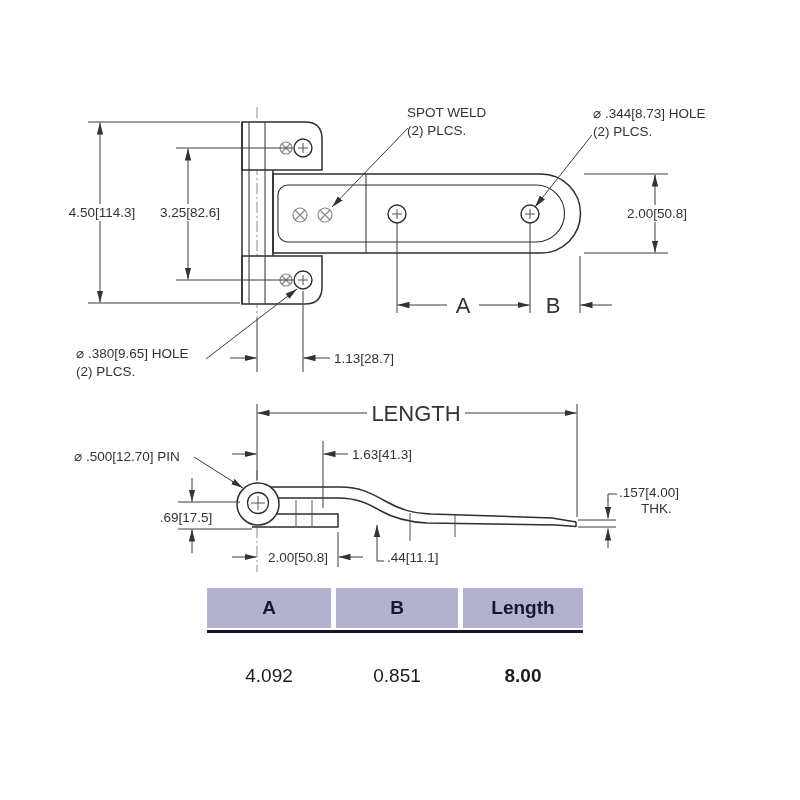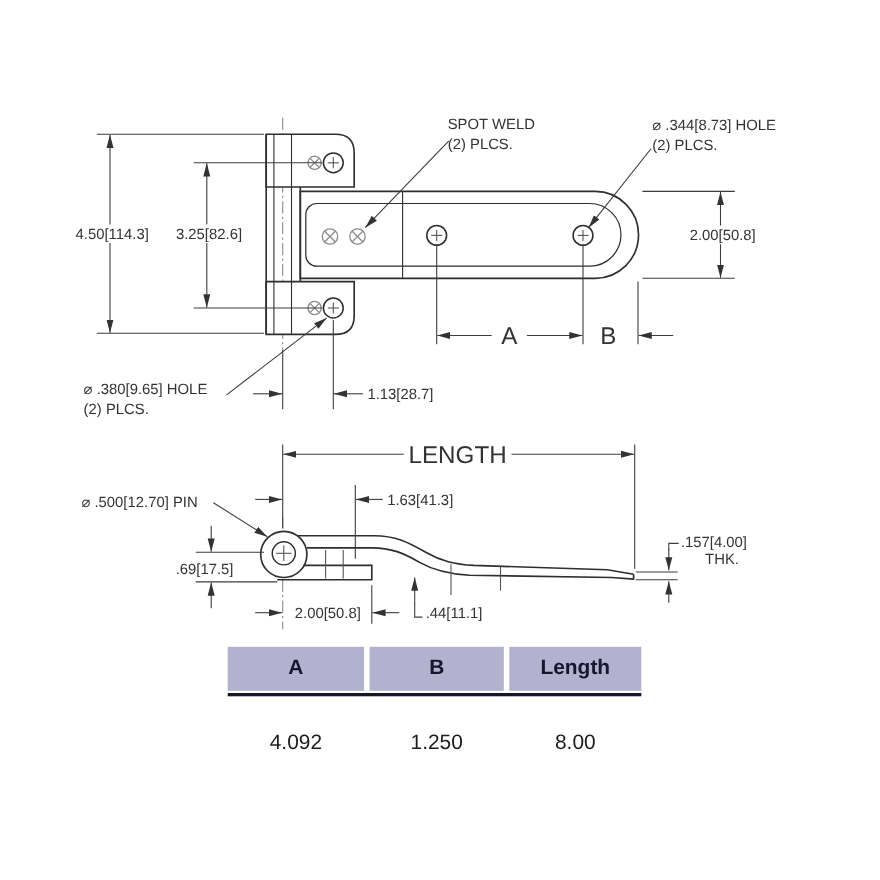--- a/index.html
+++ b/index.html
@@ -204,17 +204,17 @@
     <text x="641" y="513" class="dimtxt">THK.</text>
   </g>
 </svg>
 
   <div>
     <div class="hcell" style="left:207px;top:588px;width:124px;background:#b2b2cf;color:#16162e;">A</div>
     <div class="hcell" style="left:336px;top:588px;width:122px;background:#b2b2cf;color:#16162e;">B</div>
     <div class="hcell" style="left:463px;top:588px;width:120px;background:#b2b2cf;color:#16162e;">Length</div>
     <div class="underline" style="left:207px;top:630px;width:376px;height:3px;background:#16162e;"></div>
     <div class="vcell" style="left:207px;top:663px;width:124px;">4.092</div>
-    <div class="vcell" style="left:336px;top:663px;width:122px;">1.250</div>
-    <div class="vcell" style="left:463px;top:663px;width:120px;">8.00</div>
+    <div class="vcell" style="left:336px;top:663px;width:122px;">0.851</div>
+    <div class="vcell" style="left:463px;top:663px;width:120px;font-weight:bold;">8.00</div>
   </div>
 
 </div>
 
 </body></html>

